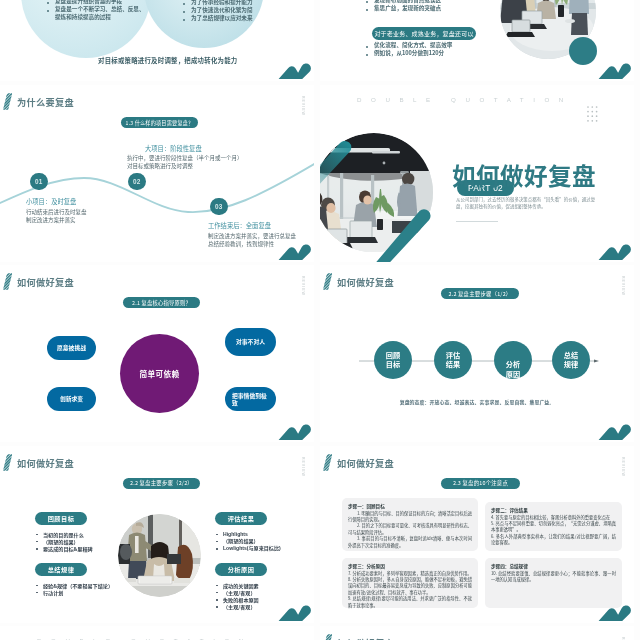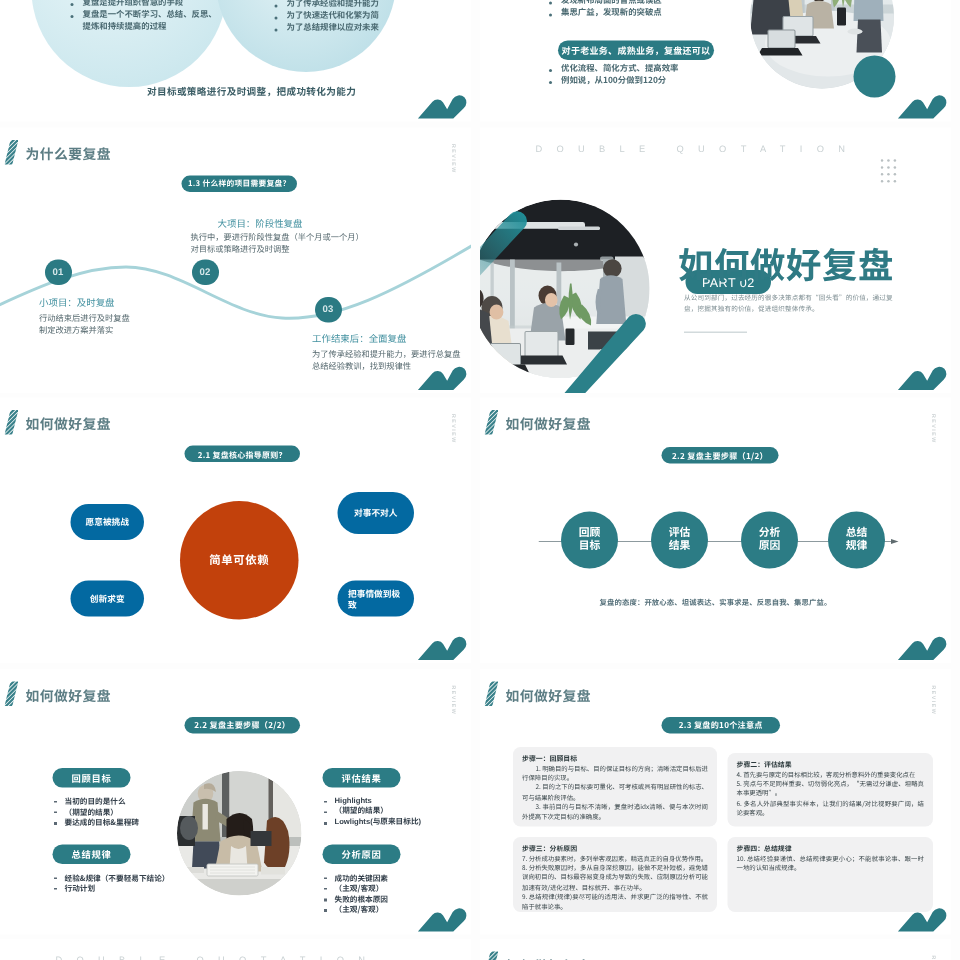--- a/index.html
+++ b/index.html
@@ -13,21 +13,21 @@
 
 
 .hdr{position:absolute;left:3px;top:8px;display:flex;align-items:flex-start;}
 .hdr svg{display:block}
 .hdr .t{font-size:9.2px;font-weight:700;color:#5c7d84;letter-spacing:.3px;margin-left:5px;margin-top:2.4px;
    font-family:"Noto Sans CJK SC","Liberation Sans",sans-serif;}
 .vtext{position:absolute;left:300px;top:11px;writing-mode:vertical-rl;font-size:3.5px;
   letter-spacing:1.0px;color:#cdd3d5;font-weight:700;line-height:1;}
 .mtn{position:absolute;right:2px;bottom:1px;}
 .pill{position:absolute;border-radius:999px;background:#2b7a83;color:#fff;
-  font-size:7px;font-weight:700;display:flex;align-items:center;justify-content:center;
+  font-size:7px;font-weight:400;display:flex;align-items:center;justify-content:center;
   font-family:"Noto Sans CJK SC","Liberation Sans",sans-serif;letter-spacing:.2px;}
 .cz{font-family:"Noto Sans CJK SC","Liberation Sans",sans-serif;}
 
 
 .s1-c{position:absolute;border-radius:50%;}
 .s1-cL{width:130px;height:130px;left:21px;top:24px;
   background:radial-gradient(circle at 40% 30%, #e9f6f8 0%, #cfe9ef 70%, #c3e3ea 100%);}
 .s1-cR{width:120px;height:120px;left:144px;top:24px;
   background:radial-gradient(circle at 45% 45%, #e2f2f5 0%, #bfe0e8 75%, #b6dbe4 100%);}
 .s1-ul{position:absolute;margin:0;padding:0;list-style:none;
@@ -86,40 +86,40 @@
   font-weight:400;font-family:"Liberation Sans",sans-serif;margin-top:40px;}
 .s4-title{position:absolute;left:132px;top:75px;font-size:23.6px;font-weight:700;color:#2f7a84;
   letter-spacing:.4px;line-height:31px;}
 .s4-sub{position:absolute;left:136px;top:111px;width:140px;font-size:4.4px;line-height:7.1px;
   color:#7d8d92;letter-spacing:.1px;}
 .s4-rule{position:absolute;left:136px;top:136px;width:42px;height:0.9px;background:#d2dadc;}
 
 
 .s5-pill{left:123px;top:32px;width:77px;height:11px;font-size:5.3px;}
 .s5-center{position:absolute;left:120px;top:69px;width:79px;height:79px;border-radius:50%;
-  background:#c2410c;color:#fff;font-size:7.6px;font-weight:700;display:flex;
+  background:#701a75;color:#fff;font-size:7.6px;font-weight:700;display:flex;
   align-items:center;justify-content:center;letter-spacing:.4px;}
 .s5-p{position:absolute;border-radius:999px;background:#0369a1;color:#fff;font-size:5.8px;
   font-weight:700;display:flex;align-items:center;justify-content:center;text-align:left;
   line-height:7.4px;padding:0 4px;box-sizing:border-box;}
 .s5-pL1{left:47px;top:71px;width:49px;height:24px;}
 .s5-pL2{left:47px;top:122px;width:49px;height:24px;}
 .s5-pR1{left:225px;top:63px;width:51px;height:28px;}
 .s5-pR2{left:225px;top:122px;width:51px;height:24px;padding:0 7px;}
 
 
-.s6-pill{left:121px;top:33px;width:78px;height:11px;font-size:5.4px;}
+.s6-pill{left:121px;top:23px;width:78px;height:11px;font-size:5.4px;}
 .s6-axis{position:absolute;left:39px;top:92px;width:250px;}
 .s6-c{position:absolute;width:38px;height:38px;border-radius:50%;background:#2c7c85;color:#fff;
   font-size:7.2px;font-weight:700;display:flex;align-items:center;justify-content:center;
   text-align:center;line-height:9.4px;}
 .s6-c span{white-space:pre-line;}
 .s6-c1{left:54px;top:76px;}
 .s6-c2{left:114px;top:76px;}
-.s6-c3{left:174px;top:76px;}
+.s6-c3{left:174px;top:76px;align-items:flex-end;}
 .s6-c4{left:232px;top:76px;}
 .s6-foot{position:absolute;left:0;right:0;top:133px;text-align:center;font-size:4.9px;
   color:#55707a;font-weight:700;letter-spacing:.1px;}
 
 
 .s7-pill{left:123px;top:32px;width:77px;height:11px;font-size:5.4px;}
 .s7-photo{position:absolute;left:118px;top:68px;width:83px;height:83px;border-radius:50%;
   overflow:hidden;}
 .s7q{position:absolute;}
 .s7q .qp{border-radius:999px;background:#2c7c85;color:#fff;font-size:6.2px;font-weight:700;
@@ -282,21 +282,21 @@
     <div class="nodec n1">01</div>
     <div class="nodec n2">02</div>
     <div class="nodec n3">03</div>
     <div class="s3-b1">
       <div class="bt cz">小项目：及时复盘</div>
       <div class="bl cz">行动结束后进行及时复盘</div>
       <div class="bl cz">制定改进方案并落实</div>
     </div>
     <div class="s3-b3">
       <div class="bt cz">工作结束后：全面复盘</div>
-      <div class="bl cz">为了传承经验和提升能力，要进行总复盘</div>
+      <div class="bl cz">制定改进方案并落实，要进行总复盘</div>
       <div class="bl cz">总结经验教训，找到规律性</div>
     </div>
     <svg class="mtn" width="34" height="18" viewBox="0 0 34 18">
           <path d="M0.6 17.0 L10.3 5.9 A4.5 4.5 0 0 1 17.4 6.3 L20.1 10.8 L23.8 4.0 A5.1 5.1 0 0 1 31.6 2.9 A5.1 5.1 0 0 1 31.1 10.2 L24.2 17.0 Z" fill="#2b7a83"></path>
         </svg>
   </div>
 
   <div class="slide s4">
     <div class="s4-eyebrow">DOUBLE QUOTATION</div>
     <svg class="s4-dots" width="12" height="18" viewBox="0 0 12 18">

